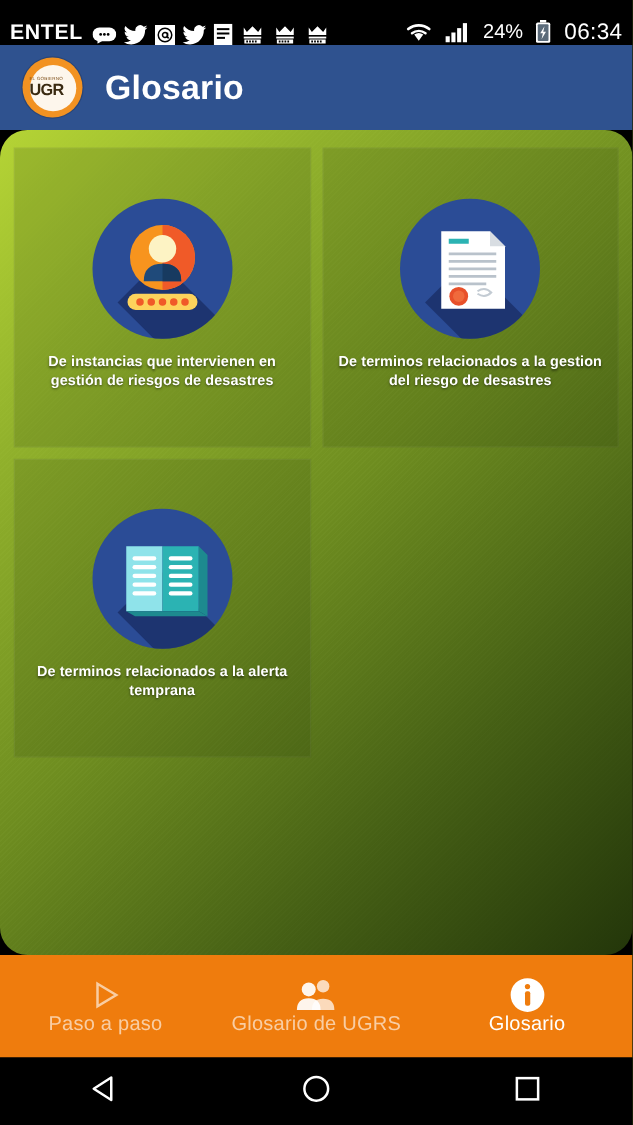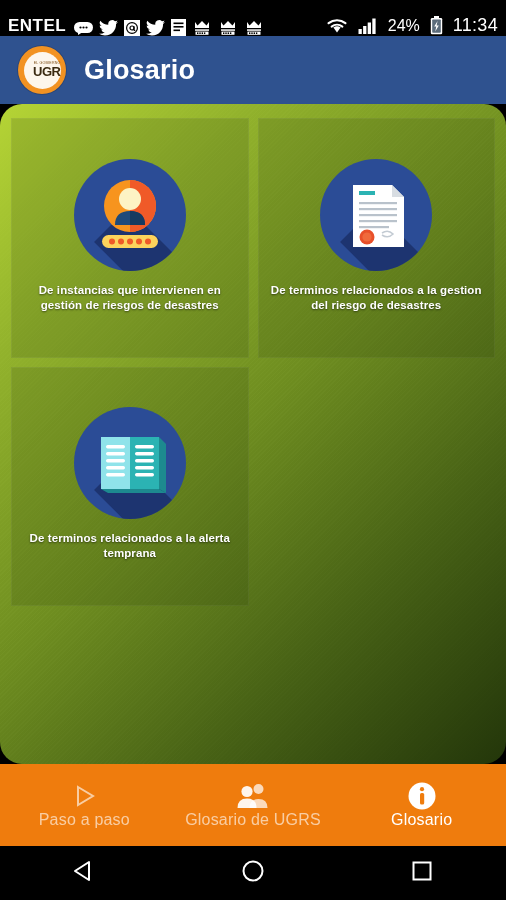--- a/index.html
+++ b/index.html
@@ -37,21 +37,21 @@
     width:48px; height:48px; border-radius:50%;
     background:#f29222;
     display:flex; align-items:center; justify-content:center;
     position:relative; flex:0 0 auto;
     box-shadow:0 0 0 1px rgba(0,0,0,.15);
   }
   .logo-inner{
     width:37px; height:37px; border-radius:50%;
     background:#fdf6ec;
     display:flex; flex-direction:column;
-    align-items:flex-end; justify-content:center;
+    align-items:flex-start; justify-content:center;
     line-height:1;
   }
   .logo-top{ font-size:3.6px; color:#7a4a12; letter-spacing:.2px; }
   .logo-main{ font-size:13px; font-weight:bold; color:#3a2a12; letter-spacing:-.5px; }
   .appbar-title{
     color:#fff; font-size:27px; font-weight:bold;
     margin-left:18px; letter-spacing:.2px;
   }
 
   
@@ -224,21 +224,21 @@
         <rect x="14.3" y="1.5" width="3.3" height="15.5" fill="#fff"></rect>
       </svg>
       <span class="batt-pct">24%</span>
 
       <svg class="sbi" width="13" height="19" viewBox="0 0 13 19">
         <rect x="4" y="0" width="5" height="2" fill="#fff"></rect>
         <rect x="0.8" y="2" width="11.4" height="16.2" rx="1.3" fill="#fff"></rect>
         <rect x="2.2" y="3.4" width="8.6" height="13.4" rx=".8" fill="#5b6b7a"></rect>
         <polygon points="7.6,5 4.2,10.6 6.3,10.6 5.2,15.4 8.8,9.4 6.6,9.4" fill="#fff"></polygon>
       </svg>
-      <span class="clock">11:34</span>
+      <span class="clock">06:34</span>
     </div>
   </div>
 
   <div class="appbar">
     <div class="logo">
       <div class="logo-inner">
         <span class="logo-top">EL GOBIERNO</span>
         <span class="logo-main">UGR</span>
       </div>
     </div>

